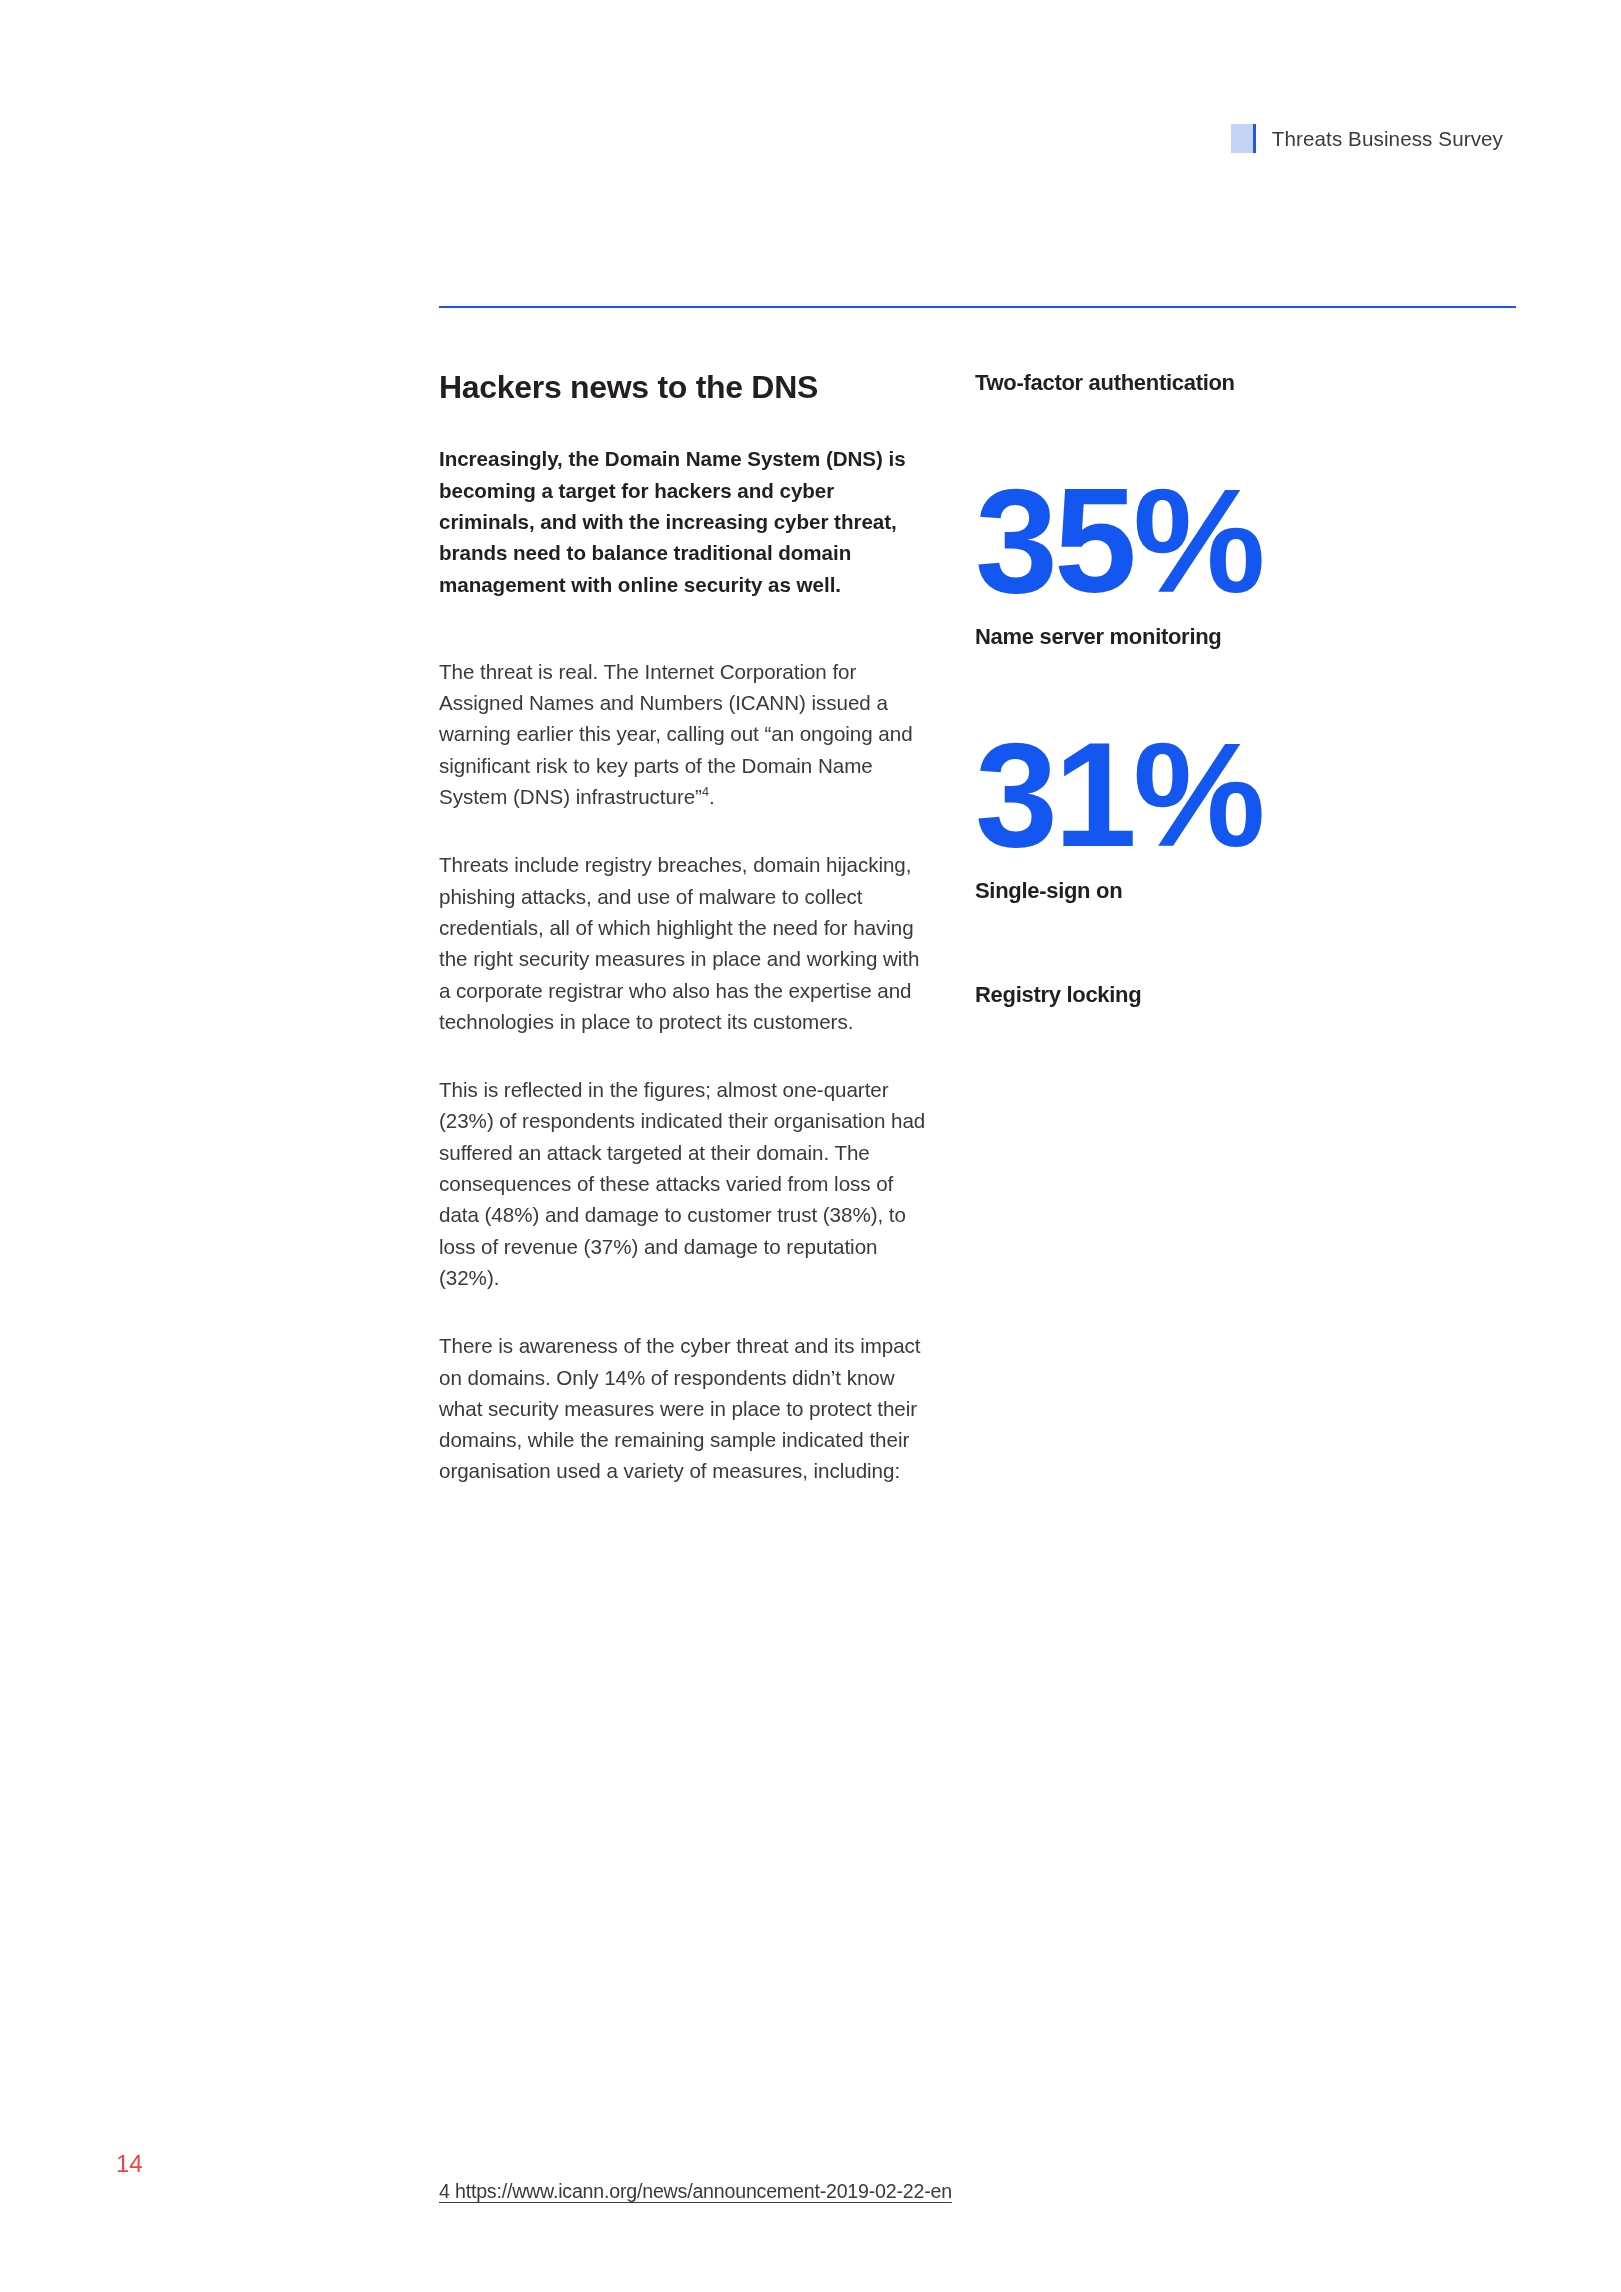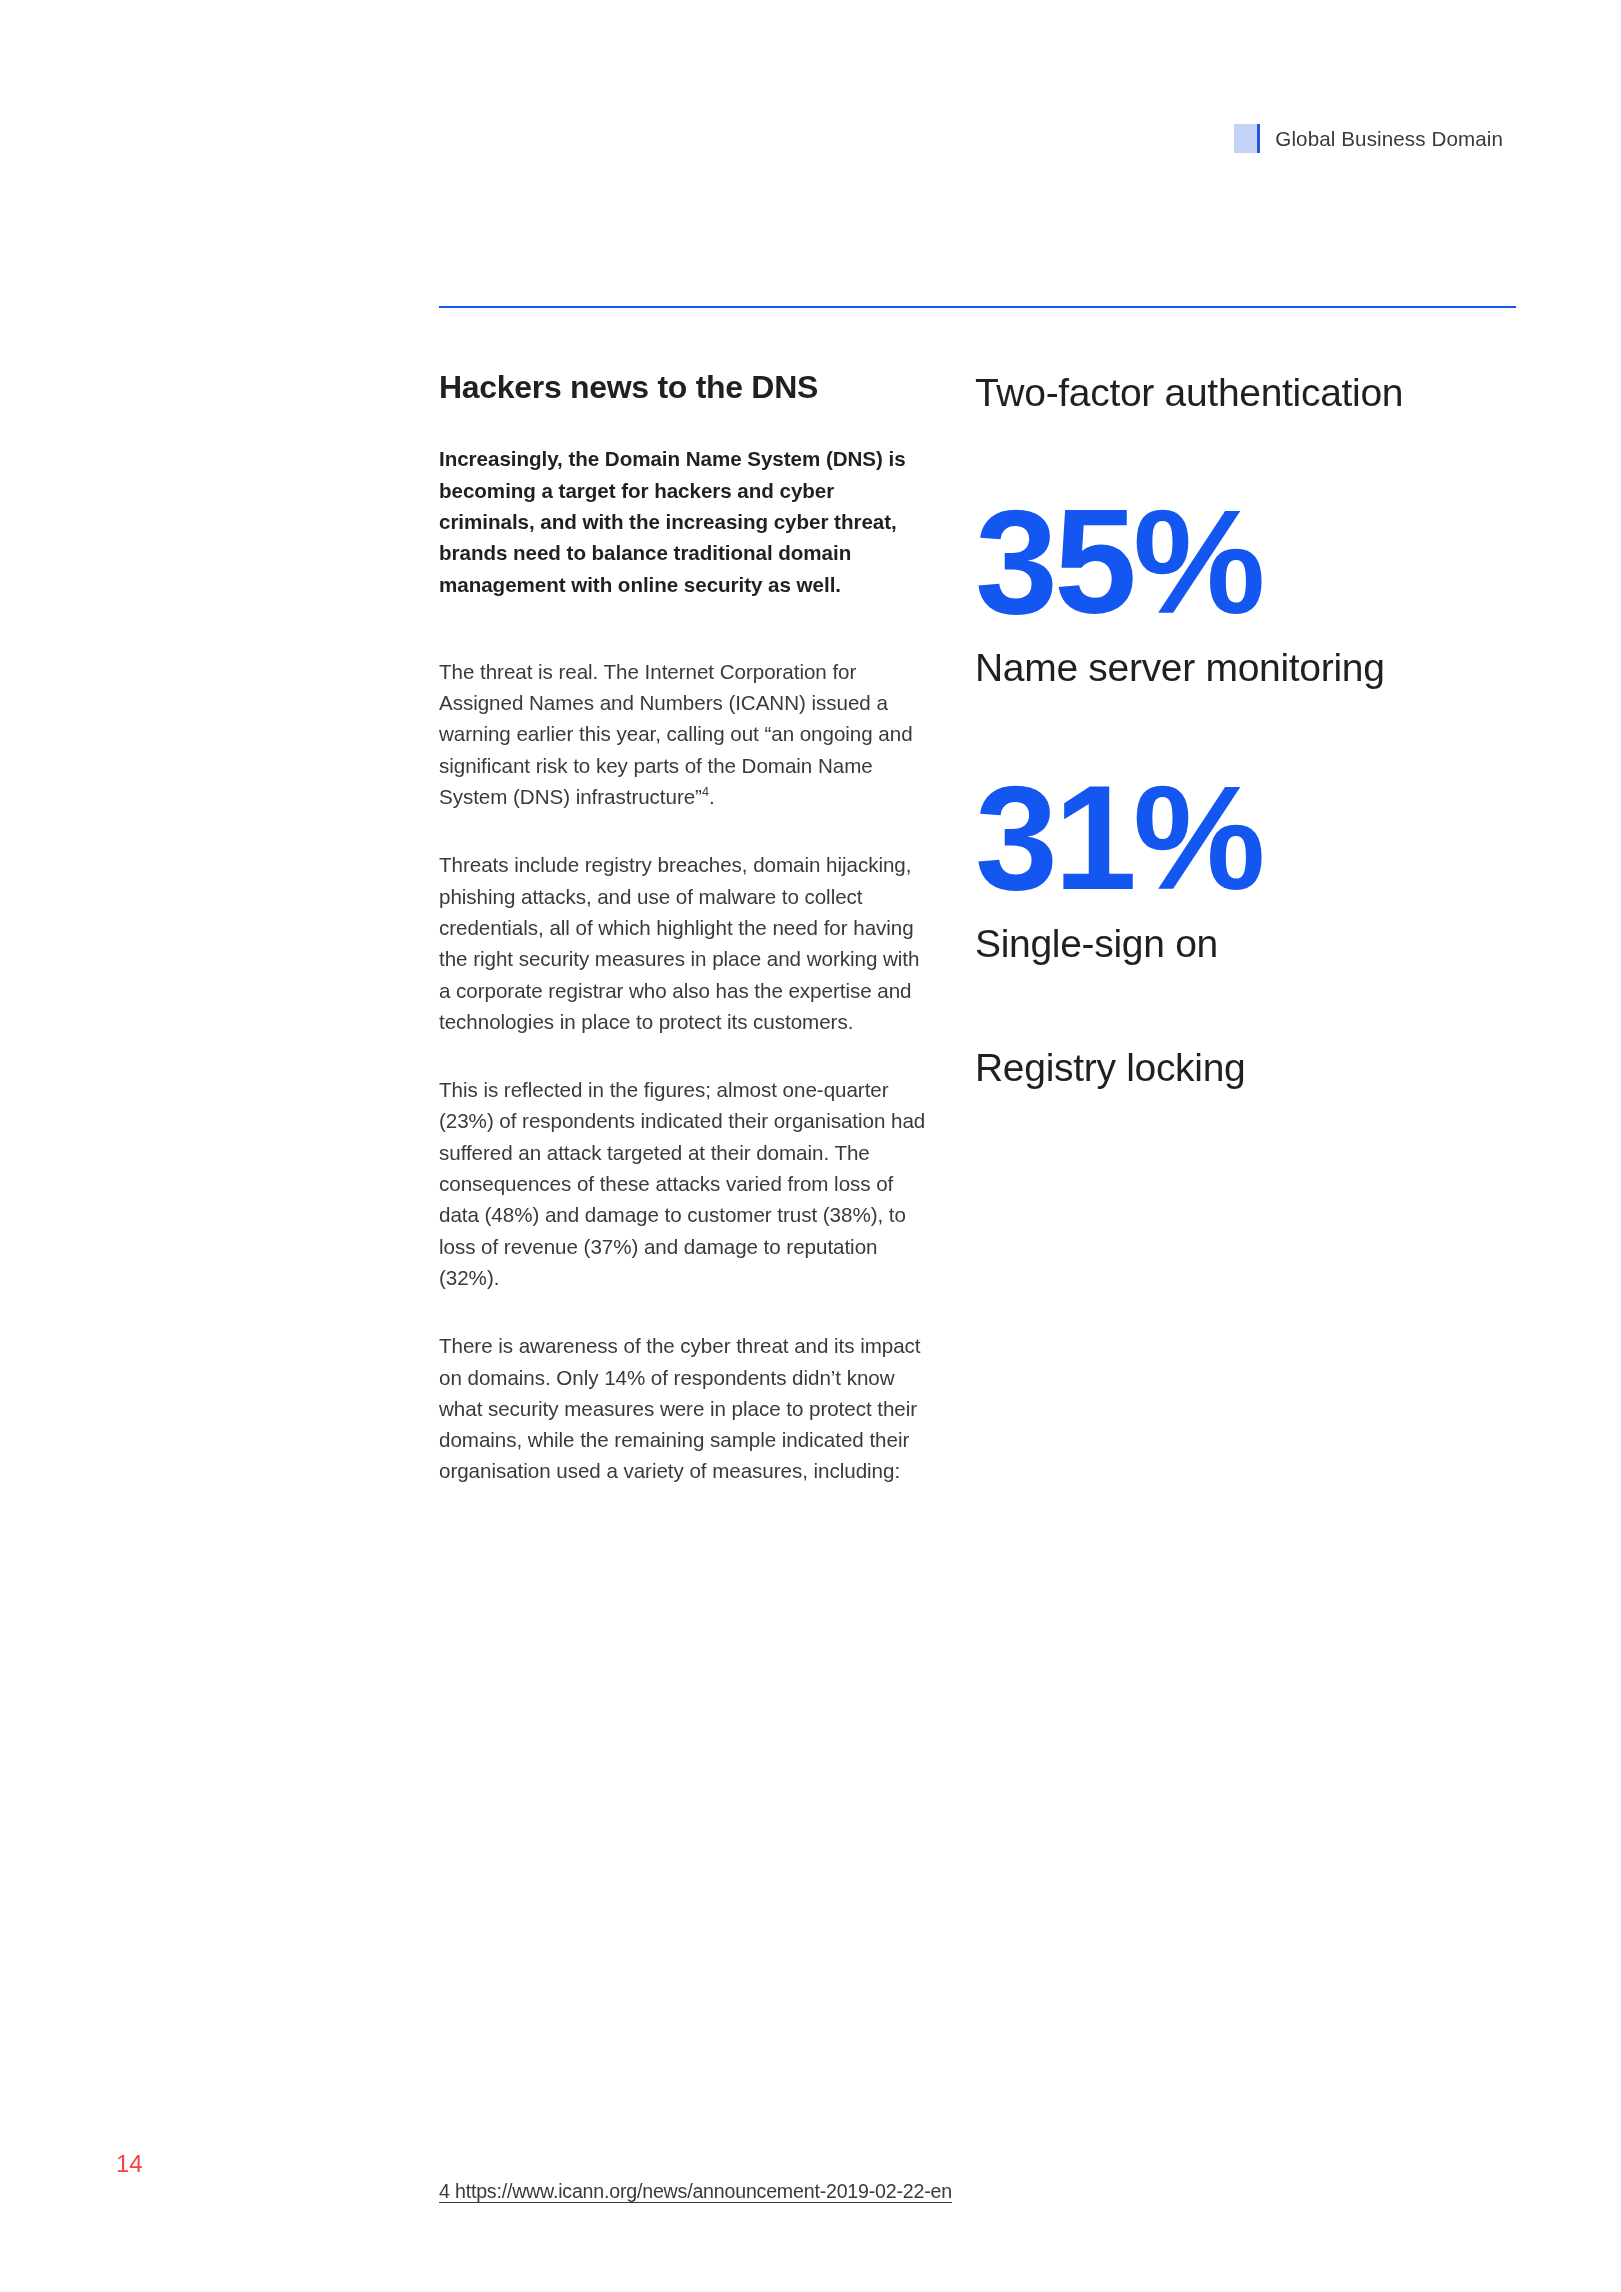--- a/index.html
+++ b/index.html
@@ -104,22 +104,22 @@
   .stat:last-child { margin-bottom: 0; }
   .stat-value {
     font-size: 149px;
     font-weight: bold;
     color: #1356f0;
     line-height: 0.92;
     letter-spacing: -3.9px;
     margin: 0;
   }
   .stat-label {
-    font-size: 39px;
-    font-weight: normal;
+    font-size: 22px;
+    font-weight: bold;
     color: #231f20;
     line-height: 1.25;
     margin: 13.7px 0 0 0;
     letter-spacing: -0.3px;
   }
 
   
   .page-number {
     position: absolute;
     left: 116px;
@@ -141,21 +141,21 @@
     margin-top: 47px;
   }
 </style>
 </head>
 <body>
 
 <div class="page">
 
   <div class="running-header">
     <span class="header-mark"></span>
-    <span class="header-label">Global Business Domain</span>
+    <span class="header-label">Threats Business Survey</span>
   </div>
 
   <div class="rule"></div>
 
   <div class="text-col">
     <h1 class="doc-title">Hackers news to the DNS</h1>
 
     <p class="lead">Increasingly, the Domain Name System (DNS) is becoming a target for hackers and cyber criminals, and with the increasing cyber threat, brands need to balance traditional domain management with online security as well.</p>
 
     <p class="body-p"><span>The threat is real. The Internet Corporation for Assigned Names and Numbers (ICANN) issued a warning earlier this year, calling out “an ongoing and significant risk to key parts of the Domain Name System (DNS) infrastructure”</span><span class="fn-ref">4</span><span>.</span></p>

